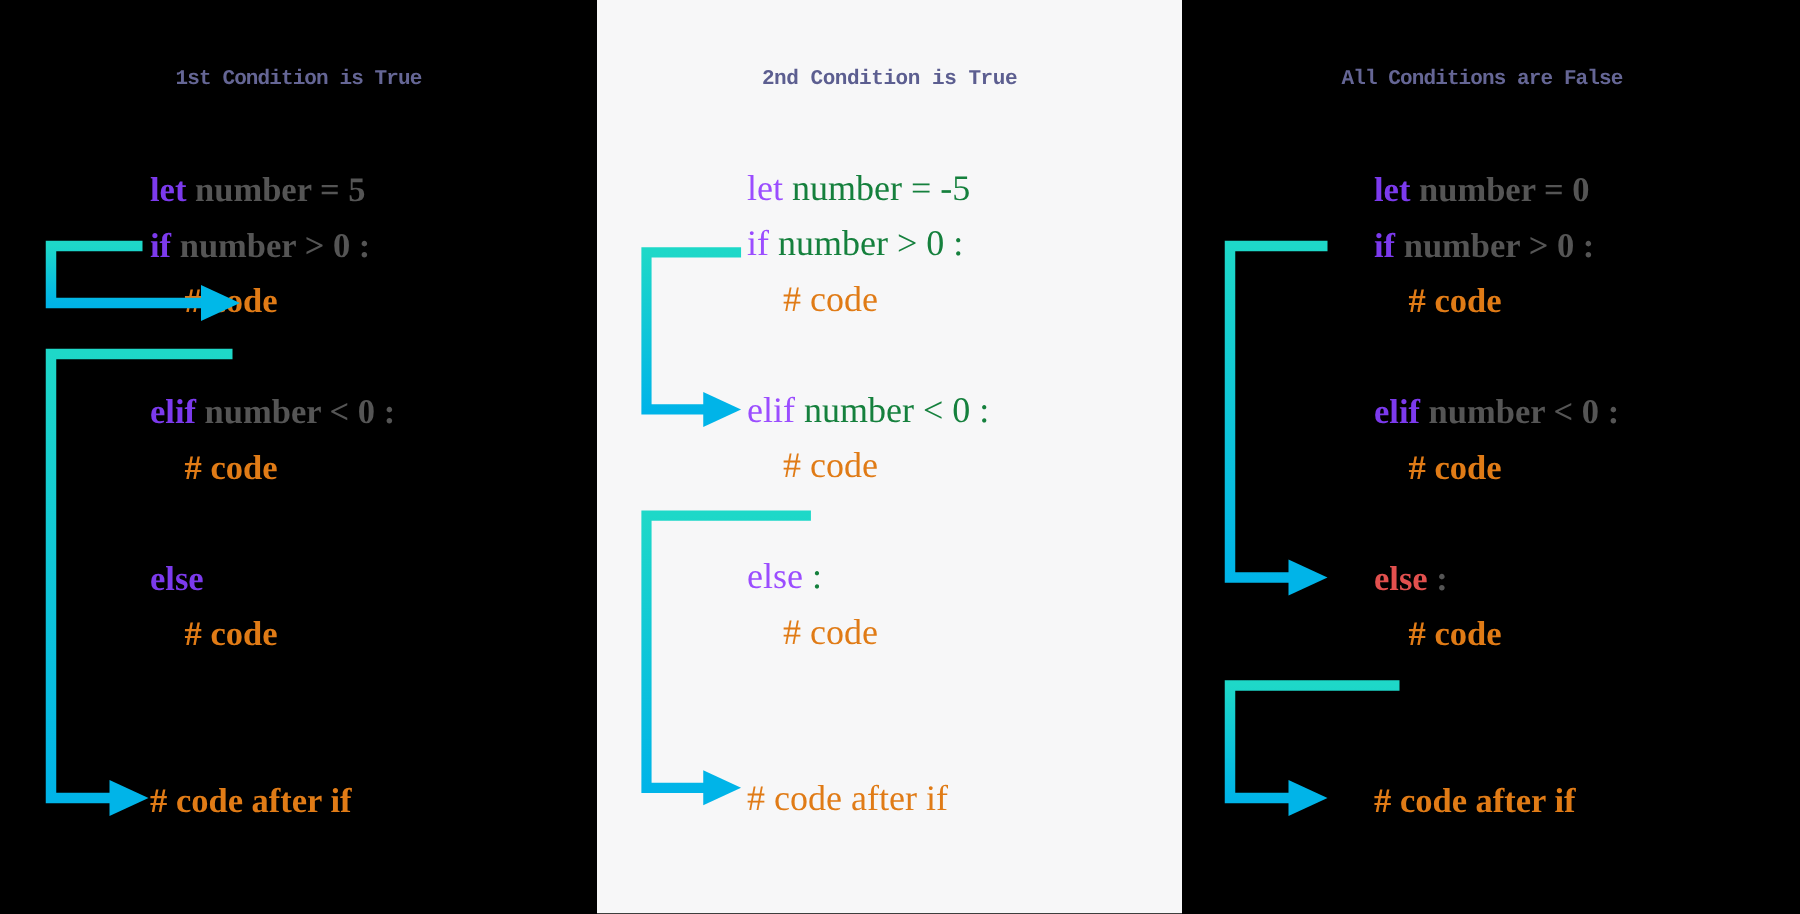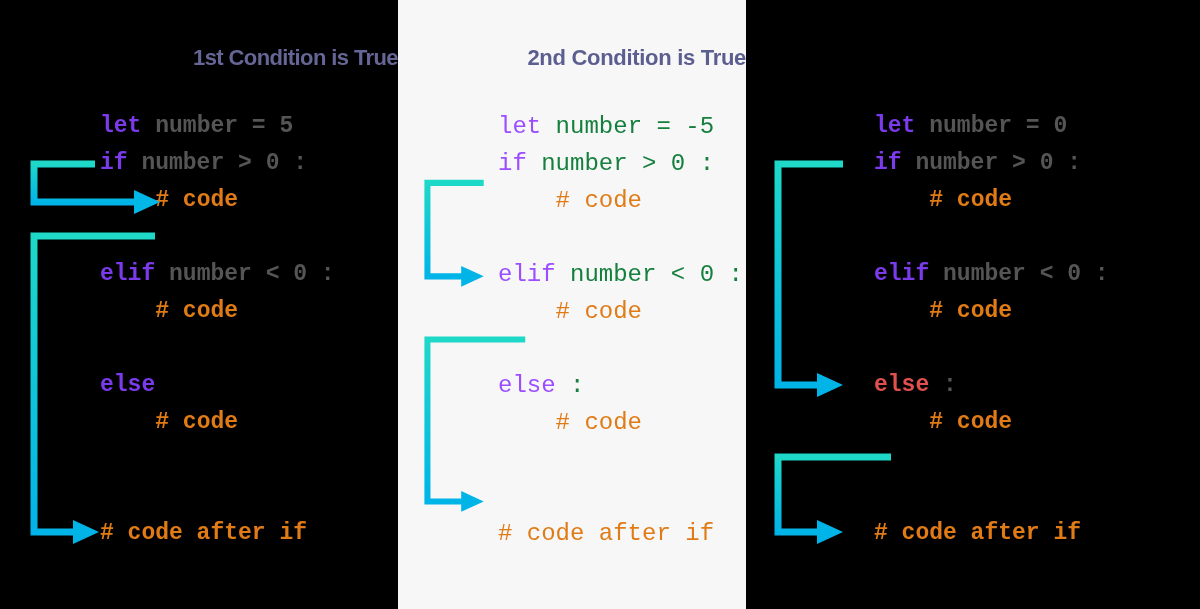--- a/index.html
+++ b/index.html
@@ -3,41 +3,41 @@
 <meta charset="utf-8">
 <style>
   * { margin:0; padding:0; box-sizing:border-box; }
   html,body { width:1200px; height:609px; background:#000; overflow:hidden; }
   body { font-family:"Liberation Sans", sans-serif; }
 
   .board { position:relative; width:1200px; height:609px; display:flex; }
 
   .panel { position:relative; height:609px; overflow:hidden; }
   .panel-1 { width:398px; background:#000000; }
-  .panel-2 { width:348px; background:#f7f7f8; }
+  .panel-2 { width:390px; background:#f7f7f8; }
   .panel-3 { width:400px; background:#000000; }
 
   .panel-title {
     position:absolute; left:0; right:0; top:45px;
-    text-align:right;
-    font-family:Liberation Sans, sans-serif;
+    text-align:center;
+    font-family:Liberation Mono, monospace;
     font-weight:bold;
-    font-size:22px;
+    font-size:14px;
     letter-spacing:-0.6px;
     color:#656695;
     white-space:nowrap;
   }
   .panel-2 .panel-title { color:#5c5e90; letter-spacing:-0.3px; }
 
   
   .code {
     position:absolute;
     top:108px;
     left:0; right:0;
-    font-family:Liberation Mono, monospace;
+    font-family:Liberation Serif, serif;
     font-size:23px;
     line-height:37px;
     white-space:pre;
   }
   .panel-1 .code { padding-left:100px; font-weight:bold; }
   .panel-3 .code { padding-left:900px; font-weight:bold; }
   .panel-2 .code { padding-left:100px; font-weight:normal; font-size:24px; }
 
   
   .panel-3 .code { padding-left:100px;margin-left:28px; }
@@ -107,20 +107,21 @@
 
       <path d="M99,164 L34,164 L34,272 L76,272" fill="none" stroke="url(#g3)" stroke-width="7"></path>
       <polygon points="73,260 99,272 73,284" fill="#00b4e8"></polygon>
 
       <path d="M147,345 L34,345 L34,532 L76,532" fill="none" stroke="url(#g4)" stroke-width="7"></path>
       <polygon points="73,520 99,532 73,544" fill="#00b4e8"></polygon>
     </svg>
   </div>
 
   <div class="panel panel-3">
+    <div class="panel-title">All Conditions are False</div>
     <div class="code" id="code-2"><span class="ln"><span class="kw">let</span><span class="id"> number = 0</span></span><span class="ln"><span class="kw">if</span><span class="id"> number &gt; 0 :</span></span><span class="ln"><span>    </span><span class="cmt"># code</span></span><span class="ln gap">&nbsp;</span><span class="ln"><span class="kw">elif</span><span class="id"> number &lt; 0 :</span></span><span class="ln"><span>    </span><span class="cmt"># code</span></span><span class="ln gap">&nbsp;</span><span class="ln"><span class="kwred">else</span><span class="id"> :</span></span><span class="ln"><span>    </span><span class="cmt"># code</span></span><span class="ln gap">&nbsp;</span><span class="ln gap">&nbsp;</span><span class="ln"><span class="cmt"># code after if</span></span></div>
     <svg class="flow" viewBox="0 0 400 609" width="400" height="609">
       <defs>
         <linearGradient id="g5" x1="0" y1="0" x2="0" y2="1">
           <stop offset="0%" stop-color="#1ed8c8"></stop>
           <stop offset="100%" stop-color="#00b4e8"></stop>
         </linearGradient>
         <linearGradient id="g6" x1="0" y1="0" x2="0" y2="1">
           <stop offset="0%" stop-color="#1ed8c8"></stop>
           <stop offset="100%" stop-color="#00b4e8"></stop>

